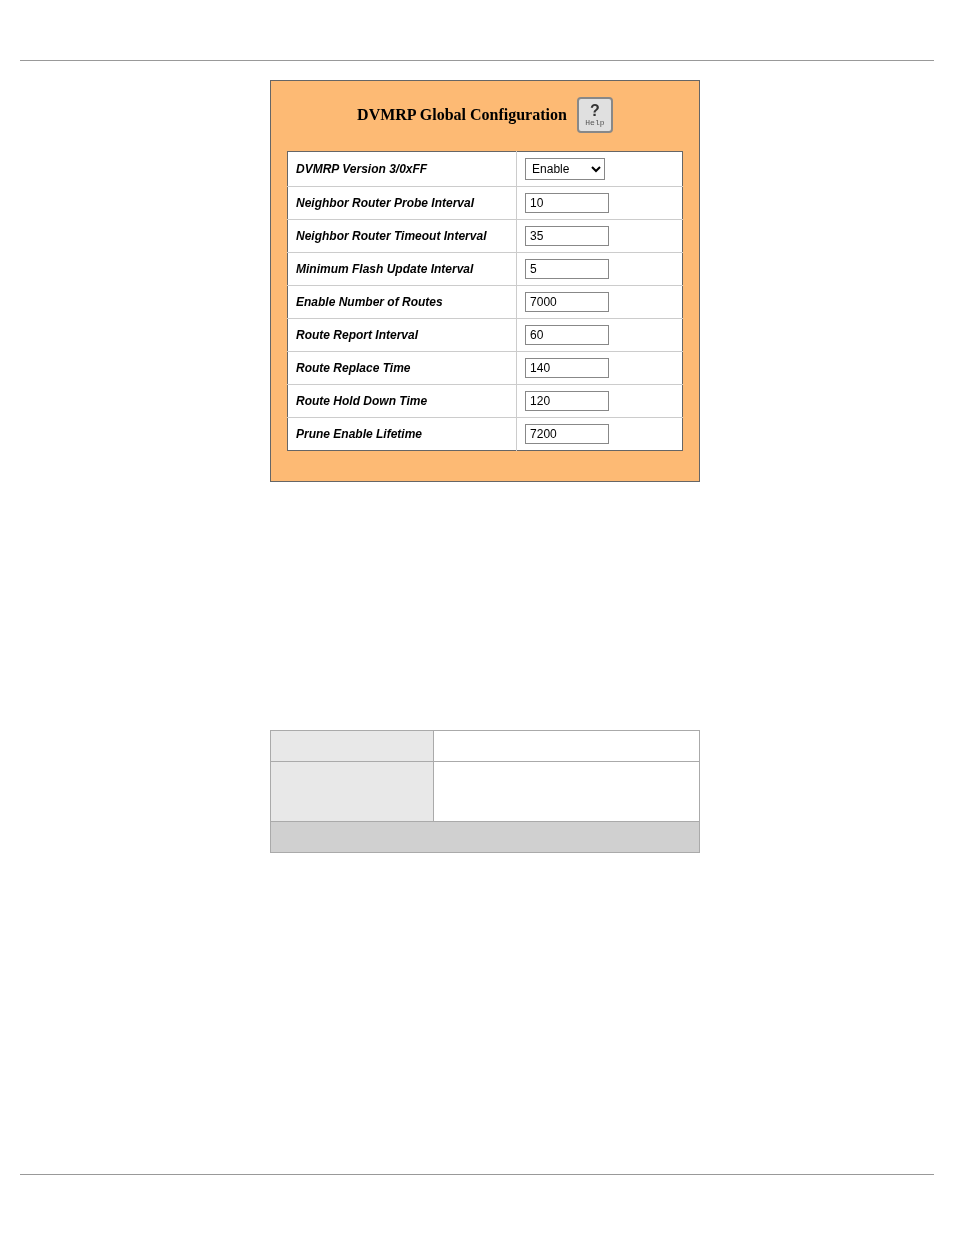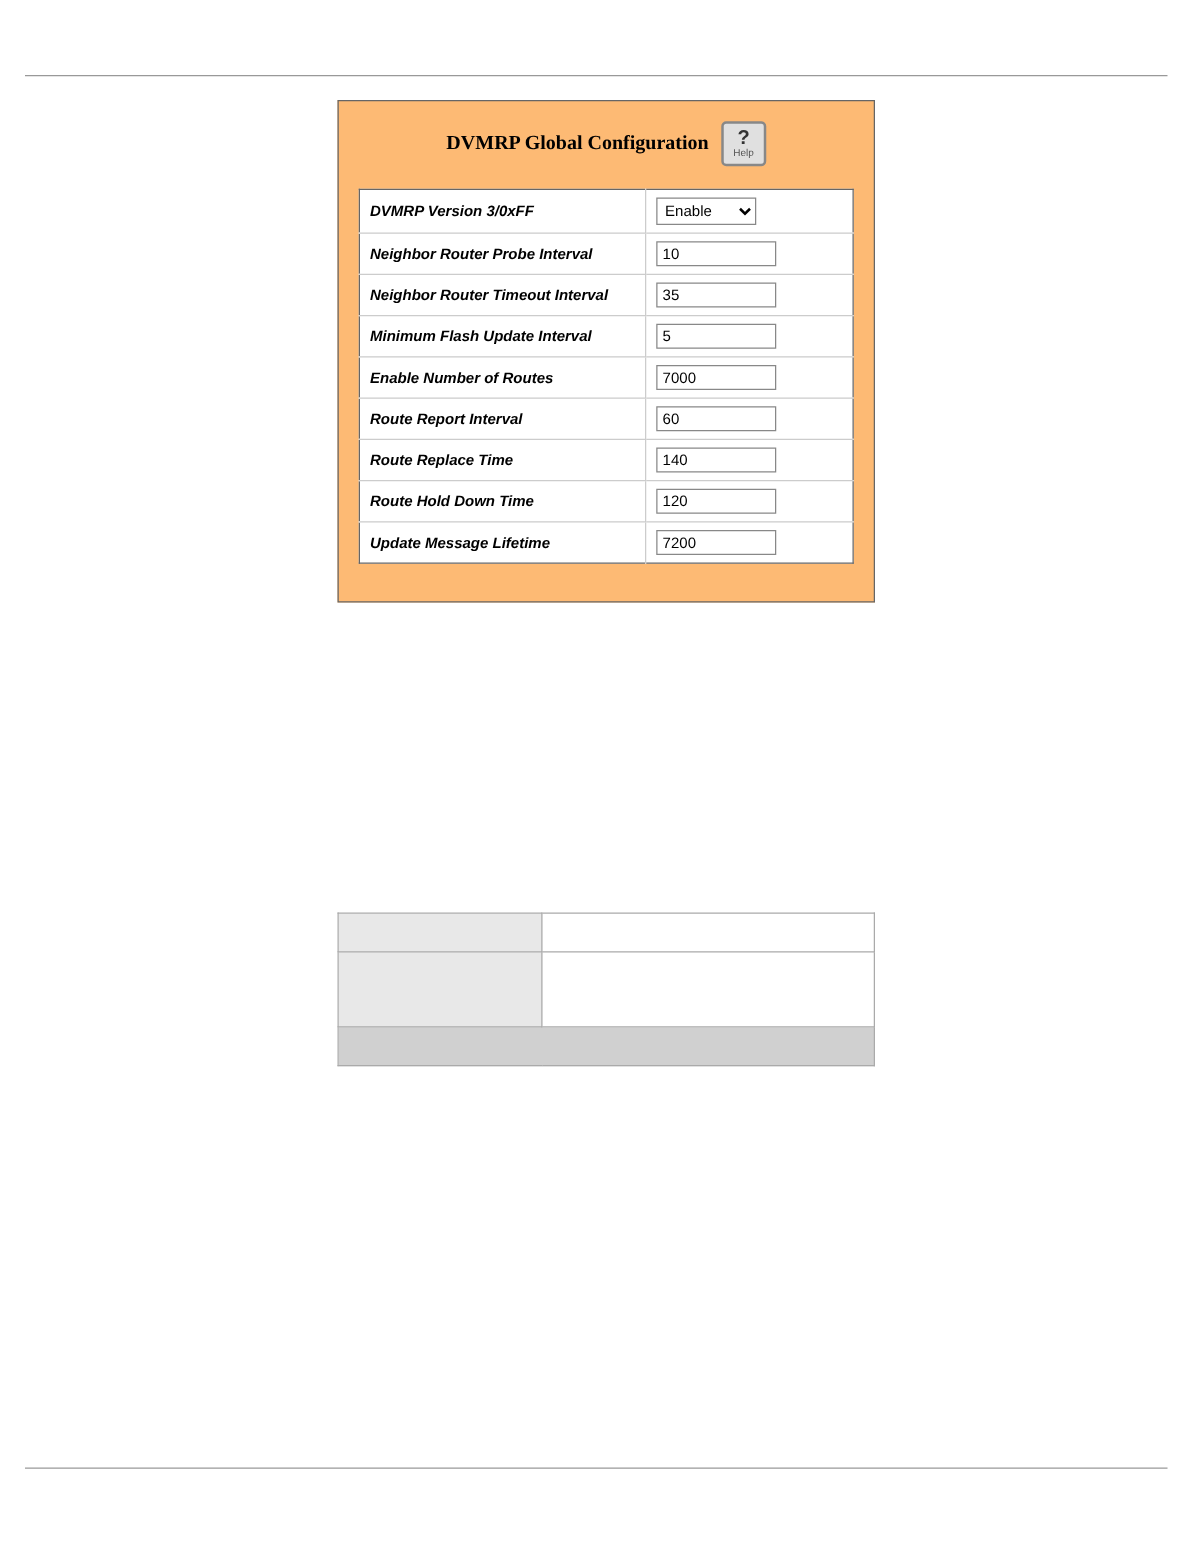--- a/index.html
+++ b/index.html
@@ -66,20 +66,21 @@
       font-size: 16px;
       font-weight: bold;
       color: #333;
       line-height: 1;
     }
 
     .help-icon .help-label {
       font-size: 8px;
       font-weight: normal;
       color: #555;
+      font-family: Liberation Mono, monospace;
     }
 
     
     .config-table {
       width: 100%;
       border: 1px solid #666;
       border-collapse: collapse;
       background: #fff;
       margin-bottom: 14px;
     }
@@ -106,21 +107,21 @@
     }
 
     .config-table td.input-cell {
       width: 42%;
     }
 
     .config-input {
       border: 1px solid #888;
       padding: 2px 4px;
       font-size: 12px;
-      width: 96px;
+      width: 84px;
       background: #fff;
     }
 
     .config-select {
       border: 1px solid #888;
       padding: 2px 2px;
       font-size: 12px;
       background: #fff;
       width: 80px;
     }
@@ -233,21 +234,21 @@
           </tr>
           <tr>
             <td class="label-cell">Route Replace Time</td>
             <td class="input-cell"><input type="text" class="config-input" value="140" style=""></td>
           </tr>
           <tr>
             <td class="label-cell">Route Hold Down Time</td>
             <td class="input-cell"><input type="text" class="config-input" value="120" style=""></td>
           </tr>
           <tr>
-            <td class="label-cell">Update Message Lifetime</td>
+            <td class="label-cell">Prune Enable Lifetime</td>
             <td class="input-cell"><input type="text" class="config-input" value="7200" style=""></td>
           </tr>
         </tbody>
     </table>
 
   </div>
 
   <div class="bottom-table-wrapper">
     <table class="bottom-table">
       <tbody>

